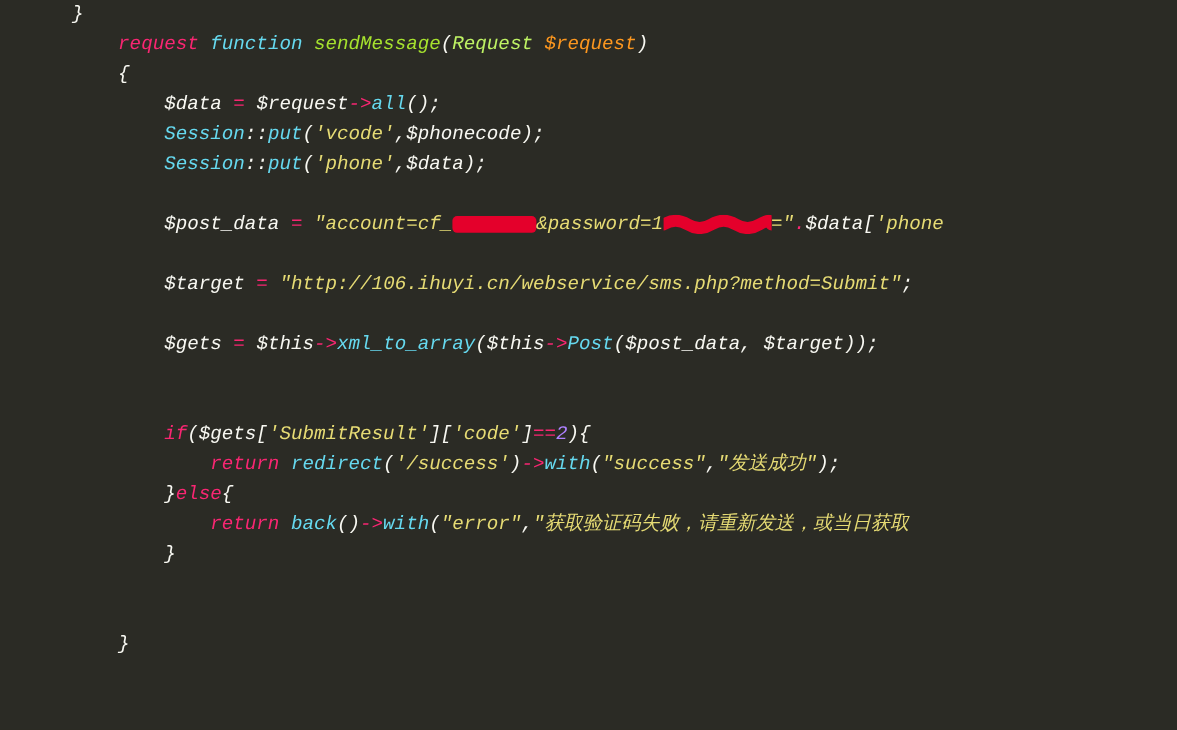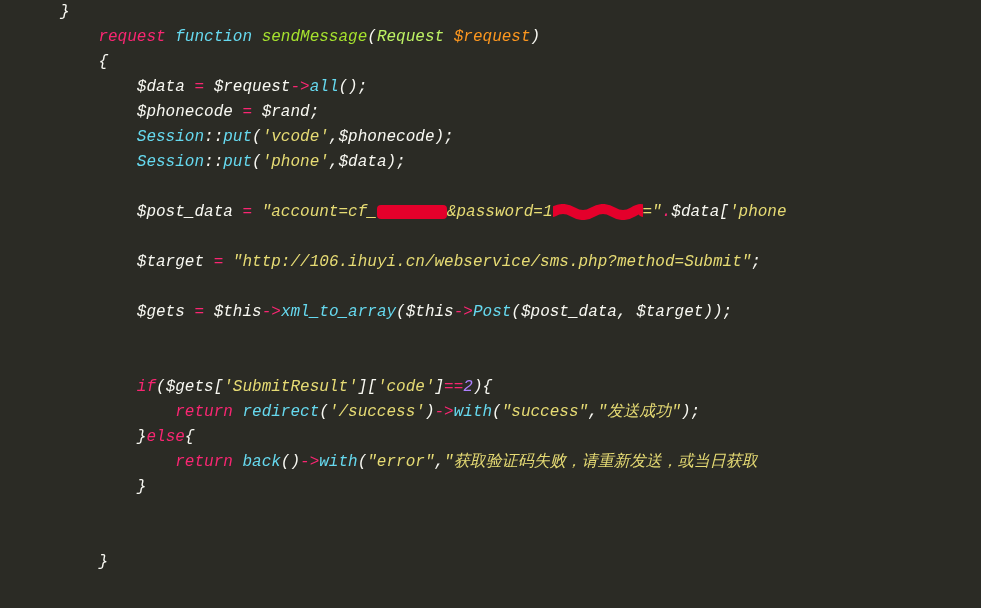--- a/index.html
+++ b/index.html
@@ -57,21 +57,20 @@
 
 <div class="line"><span class="punct">}</span></div>
 
 <div class="line">    <span class="kw-public">request</span> <span class="kw-function">function</span> <span class="fn-name">sendMessage</span><span class="punct">(</span><span class="type">Request</span> <span class="param">$request</span><span class="punct">)</span></div>
 
 <div class="line">    <span class="punct">{</span></div>
 
 
 <div class="line">        <span class="var">$data</span> <span class="op">=</span> <span class="var">$request</span><span class="op">-&gt;</span><span class="fn-call">all</span><span class="punct">();</span></div>
 
-<div class="line">        <span class="var">$phonecode</span> <span class="op">=</span> <span class="var">$rand</span><span class="punct">;</span></div>
 
 <div class="line">        <span class="class-static">Session</span><span class="punct">::</span><span class="fn-call">put</span><span class="punct">(</span><span class="string">'vcode'</span><span class="punct">,</span><span class="var">$phonecode</span><span class="punct">);</span></div>
 
 <div class="line">        <span class="class-static">Session</span><span class="punct">::</span><span class="fn-call">put</span><span class="punct">(</span><span class="string">'phone'</span><span class="punct">,</span><span class="var">$data</span><span class="punct">);</span></div>
 
 <div class="line">&nbsp;</div>
 
 <div class="line">        <span class="var">$post_data</span> <span class="op">=</span> <span class="string">"account=cf_</span><span class="redact redact1"></span><span class="string">&amp;password=1</span><span class="redact-wavy"><svg width="90" height="16">
           <path d="M0,8 Q10,2 20,8 T40,8 T60,8 T80,8 T90,8" stroke="#e4002b" stroke-width="10" fill="none" stroke-linecap="round"></path>
         </svg></span><span class="string">="</span><span class="op">.</span><span class="var">$data</span><span class="punct">[</span><span class="string">'phone</span></div>

